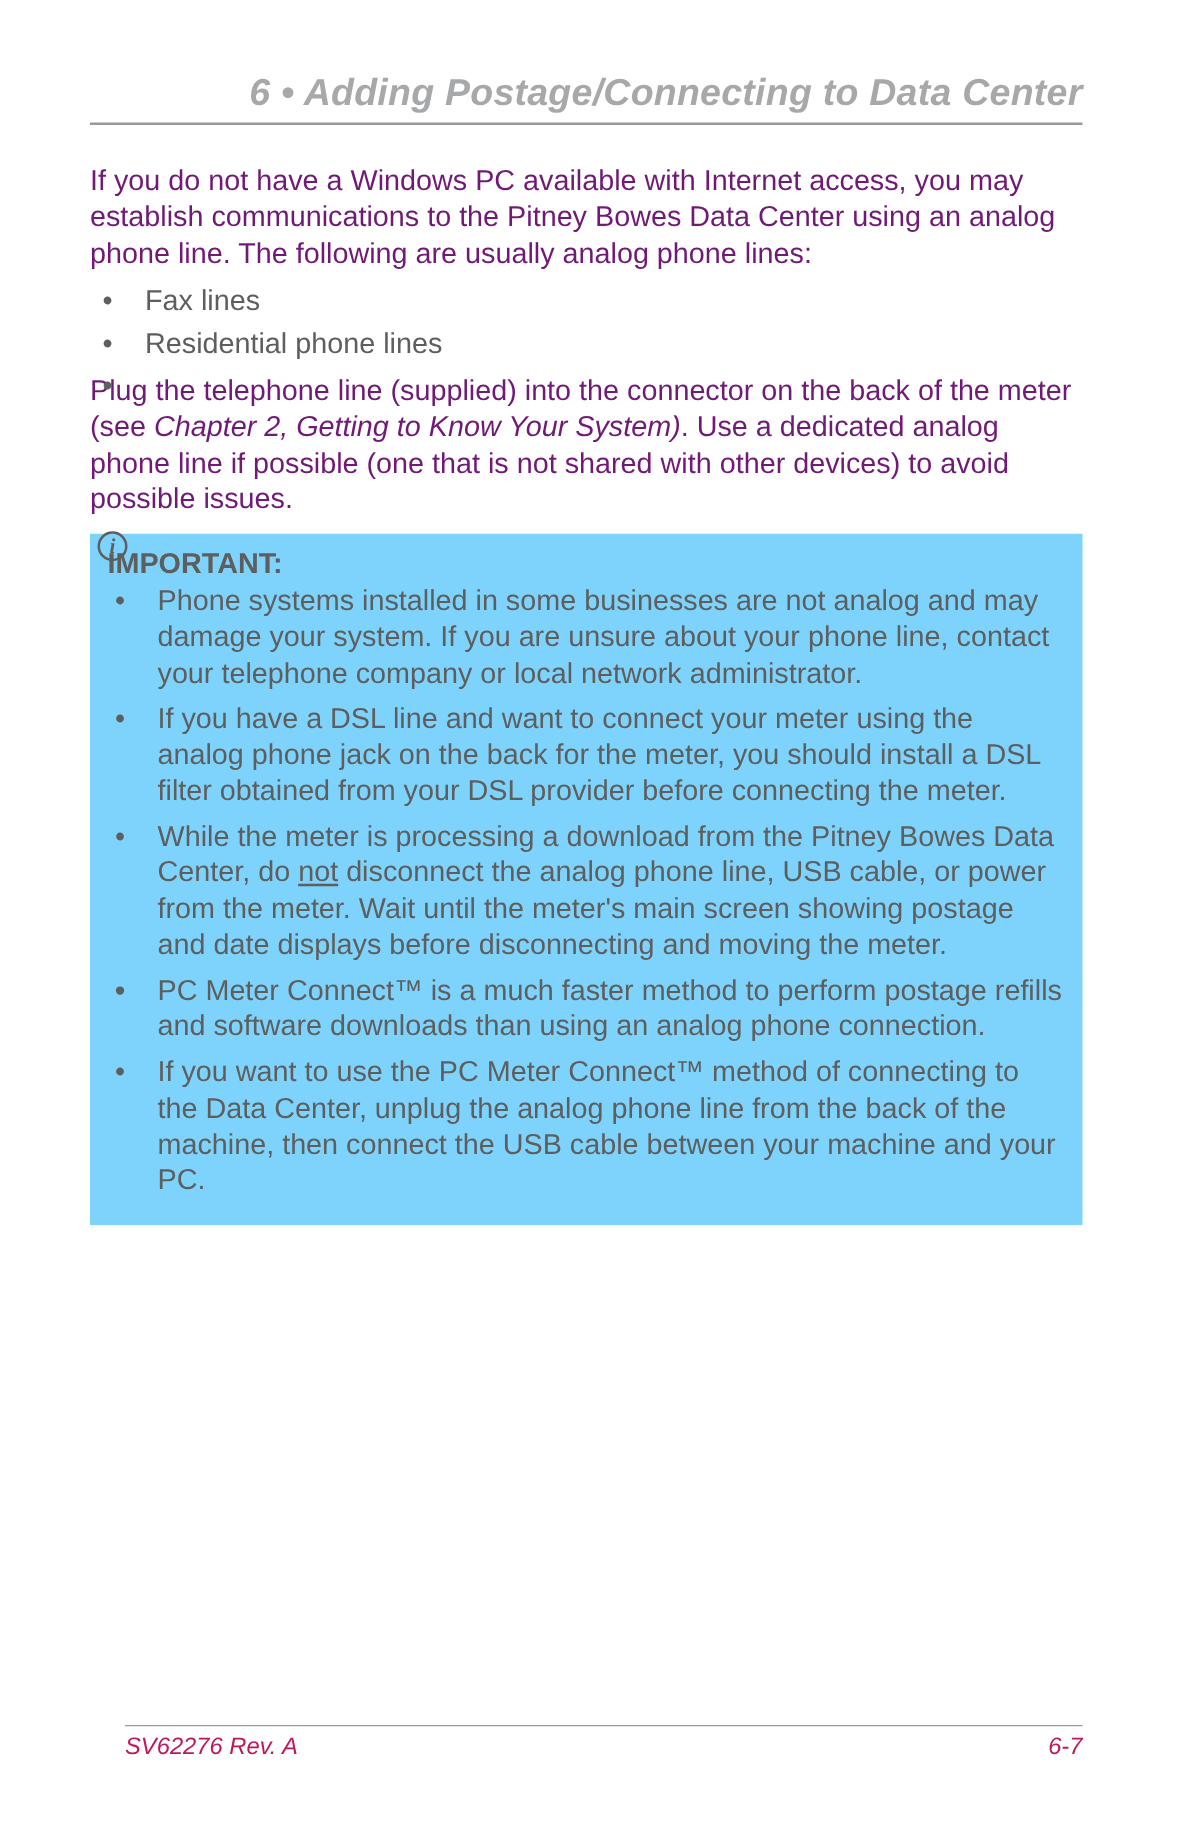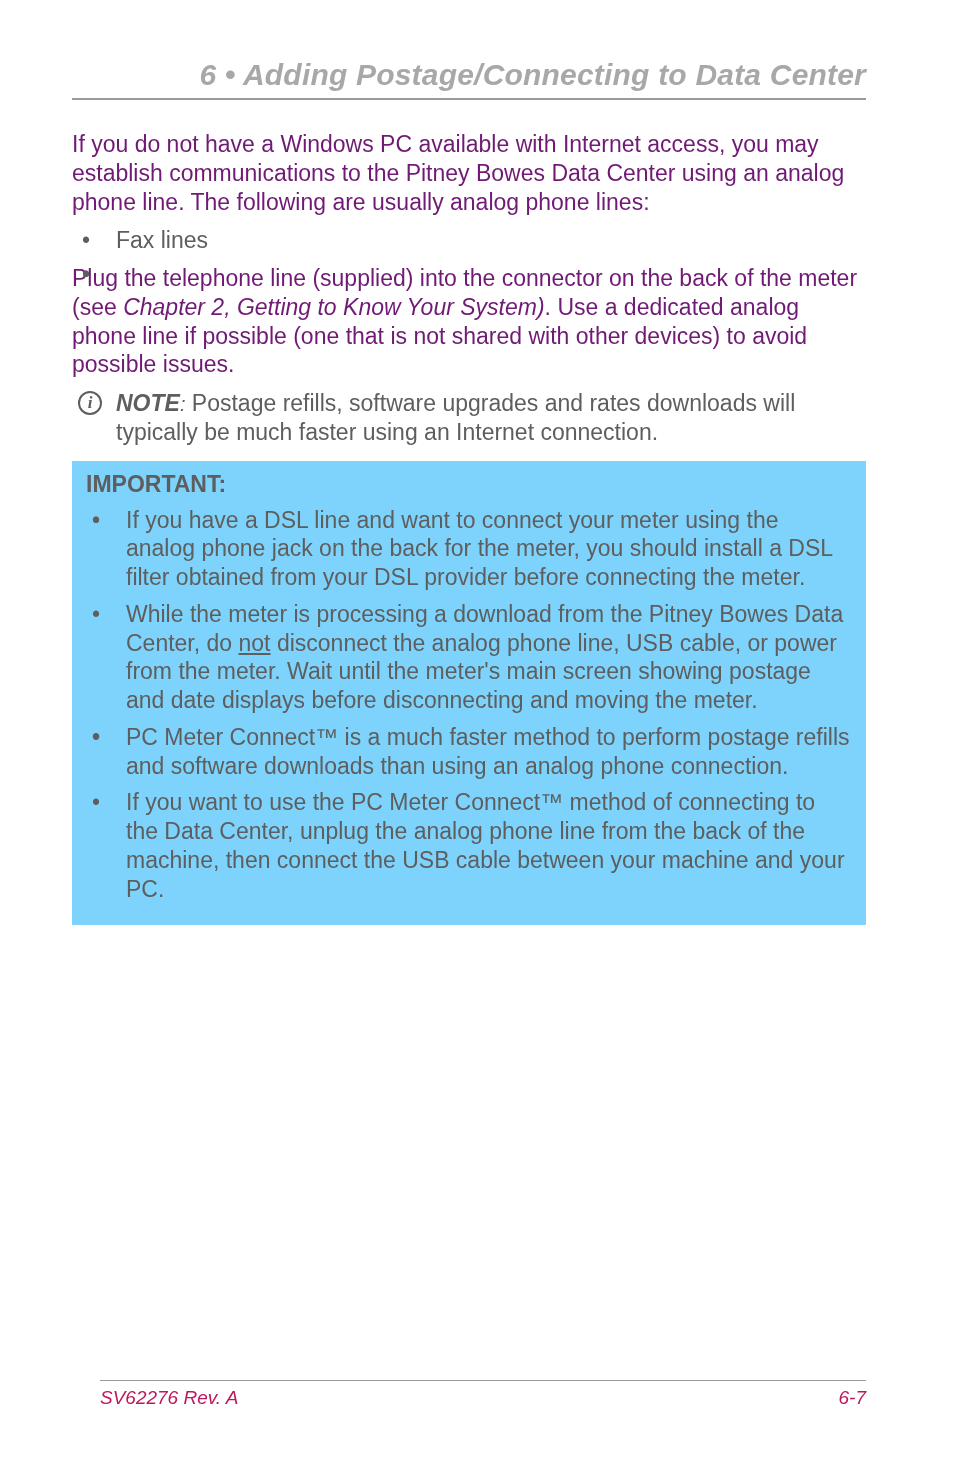--- a/index.html
+++ b/index.html
@@ -143,39 +143,36 @@
 
 <div class="page">
   <h1 class="chapter-title">6 • Adding Postage/Connecting to Data Center</h1>
   <hr class="hr">
 
 
   <p class="body-text">If you do not have a Windows PC available with Internet access, you may establish communications to the Pitney Bowes Data Center using an analog phone line. The following are usually analog phone lines:</p>
 
   <ul class="bullets">
     <li><span class="dot">•</span><span>Fax lines</span></li>
-    <li><span class="dot">•</span></li>
+    <li><span class="dot">•</span><span>Residential phone lines</span></li>
     <li><span class="dot">•</span></li>
   </ul>
 
   <p class="body-text">
     <span>Plug the telephone line (supplied) into the connector on the back of the meter (see </span><span class="chapter-ref">Chapter 2, Getting to Know Your System)</span><span>. Use a dedicated analog phone line if possible (one that is not shared with other devices) to avoid possible issues.</span>
   </p>
 
   <div class="note-block">
     <span class="note-icon">i</span>
-    <span class="note-text">
-      <span class="note-label">NOTE</span><span style="font-style:italic; font-size:20px;">:</span><span> Postage refills, software upgrades and rates downloads will typically be much faster using an Internet connection.</span>
-    </span>
   </div>
 
   <div class="important-box">
     <p class="important-heading">IMPORTANT:</p>
     <ul class="important-list">
-      <li><span class="dot">•</span></li>
+      <li><span class="dot">•</span><span>Phone systems installed in some businesses are not analog and may damage your system. If you are unsure about your phone line, contact your telephone company or local network administrator.</span></li>
       <li><span class="dot">•</span><span>If you have a DSL line and want to connect your meter using the analog phone jack on the back for the meter, you should install a DSL filter obtained from your DSL provider before connecting the meter.</span></li>
       <li><span class="dot">•</span><span><span>While the meter is processing a download from the Pitney Bowes Data Center, do </span><span class="underline">not</span><span> disconnect the analog phone line, USB cable, or power from the meter. Wait until the meter's main screen showing postage and date displays before disconnecting and moving the meter.</span></span></li>
       <li><span class="dot" style="font-weight:bold">•</span><span>PC Meter Connect™ is a much faster method to perform postage refills and software downloads than using an analog phone connection.</span></li>
       <li><span class="dot">•</span><span>If you want to use the PC Meter Connect™ method of connecting to the Data Center, unplug the analog phone line from the back of the machine, then connect the USB cable between your machine and your PC.</span></li>
     </ul>
   </div>
 </div>
 
 <div class="footer">
   <hr class="footer-hr">

